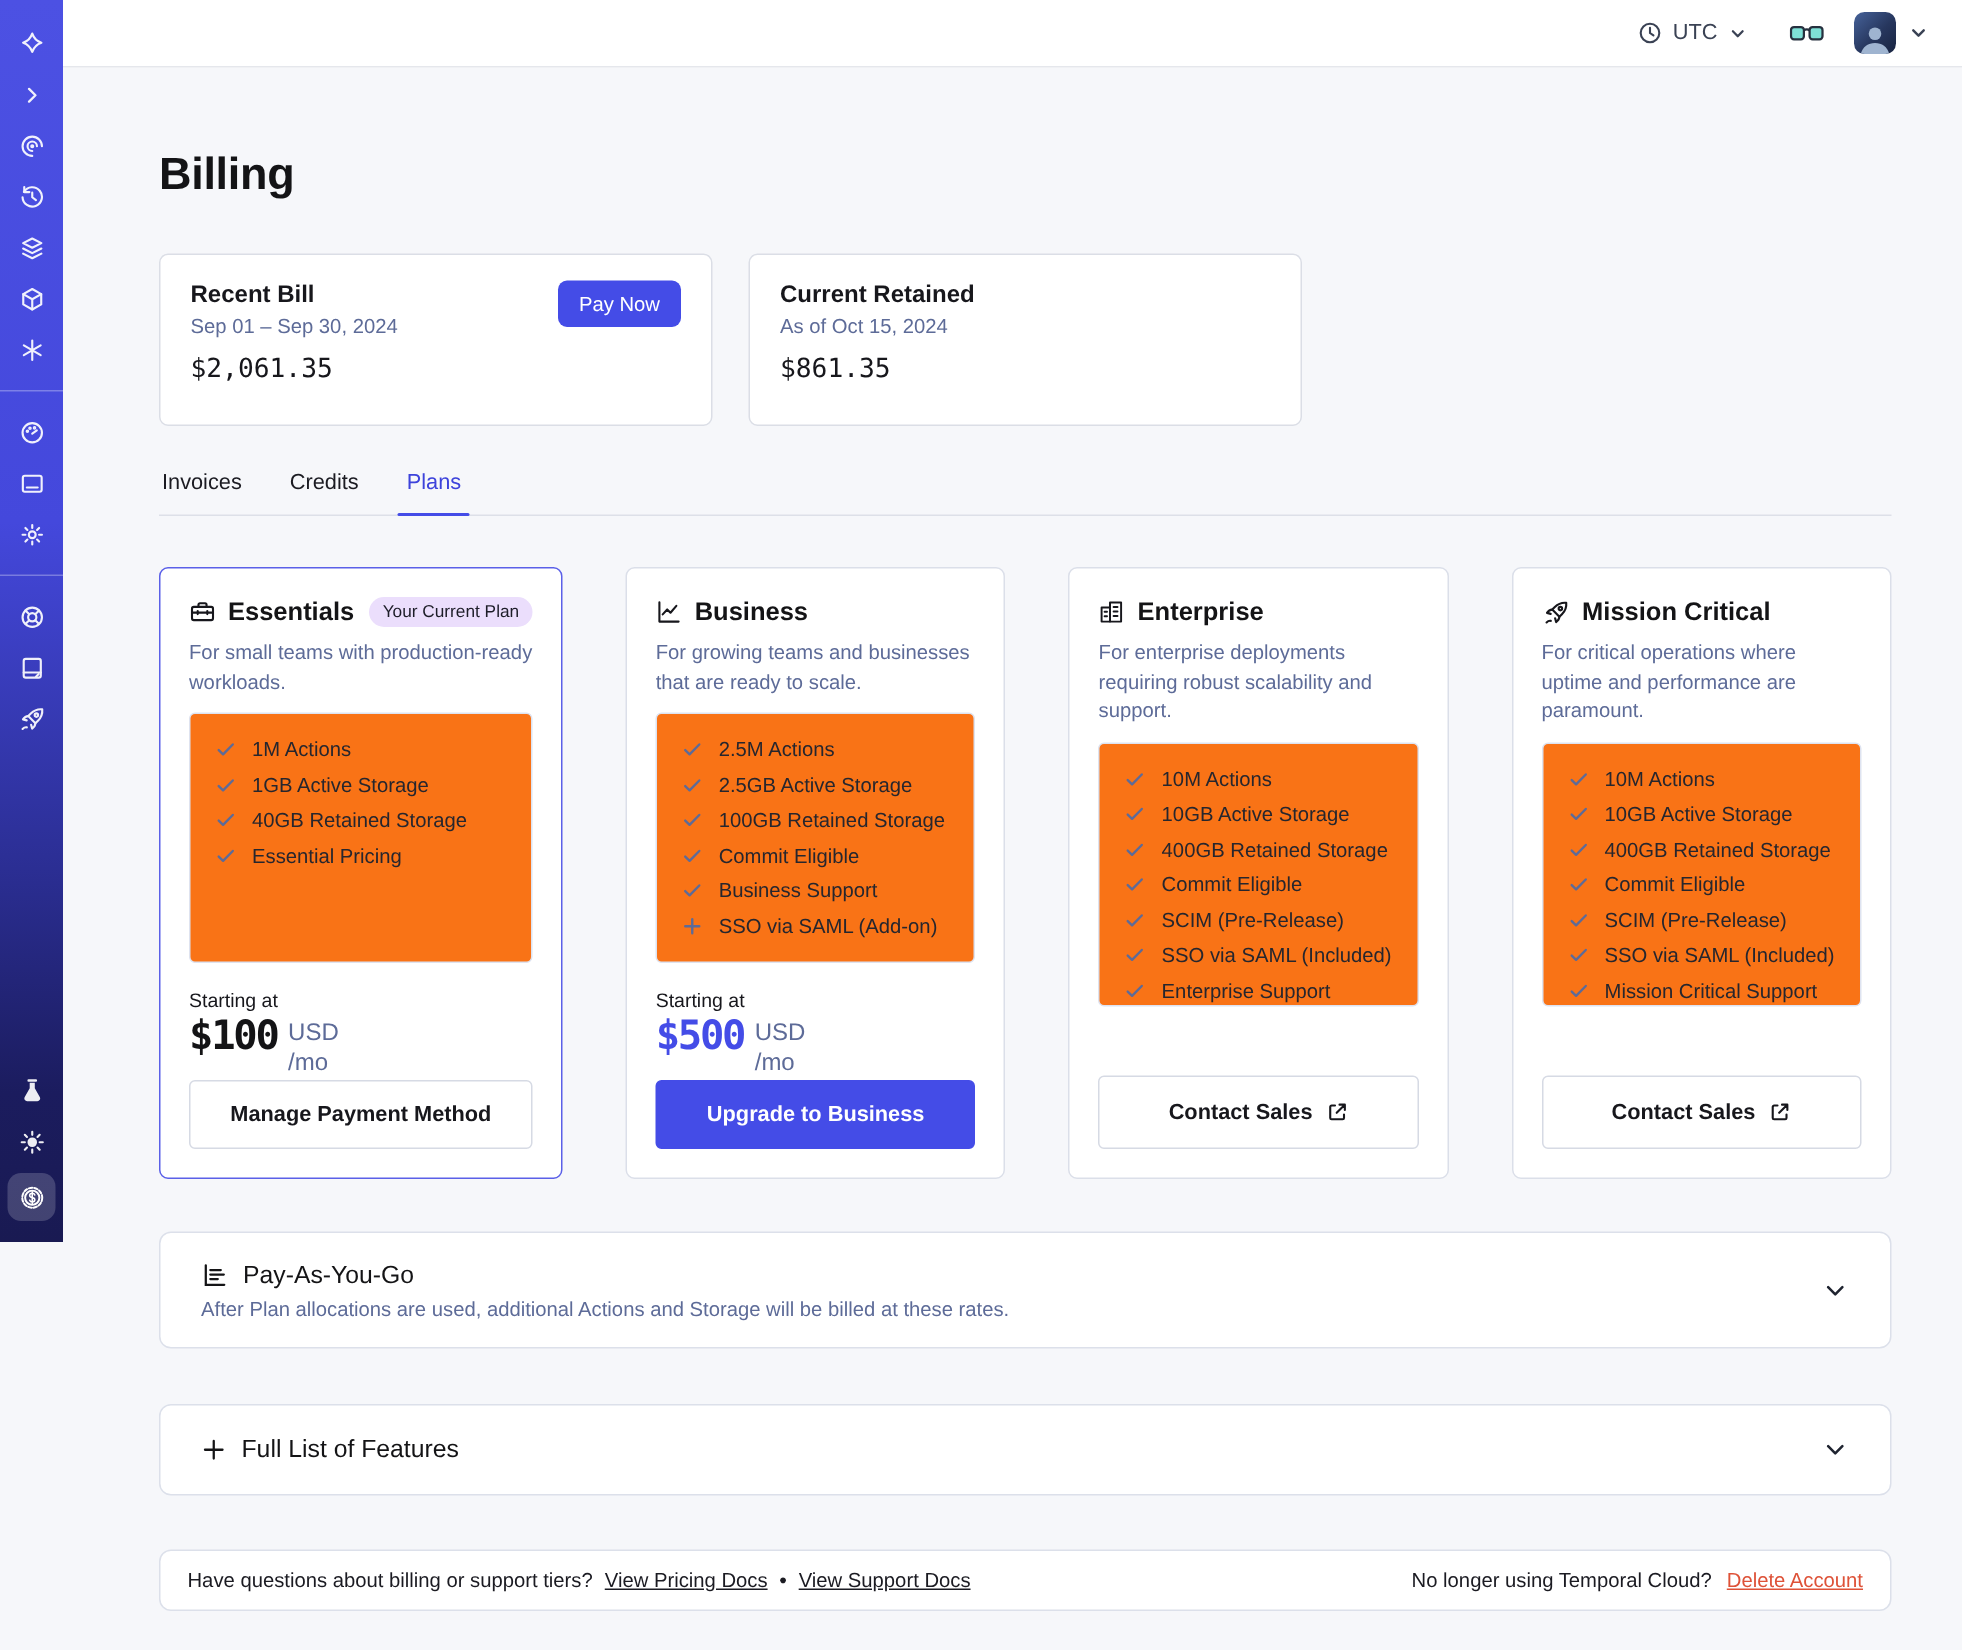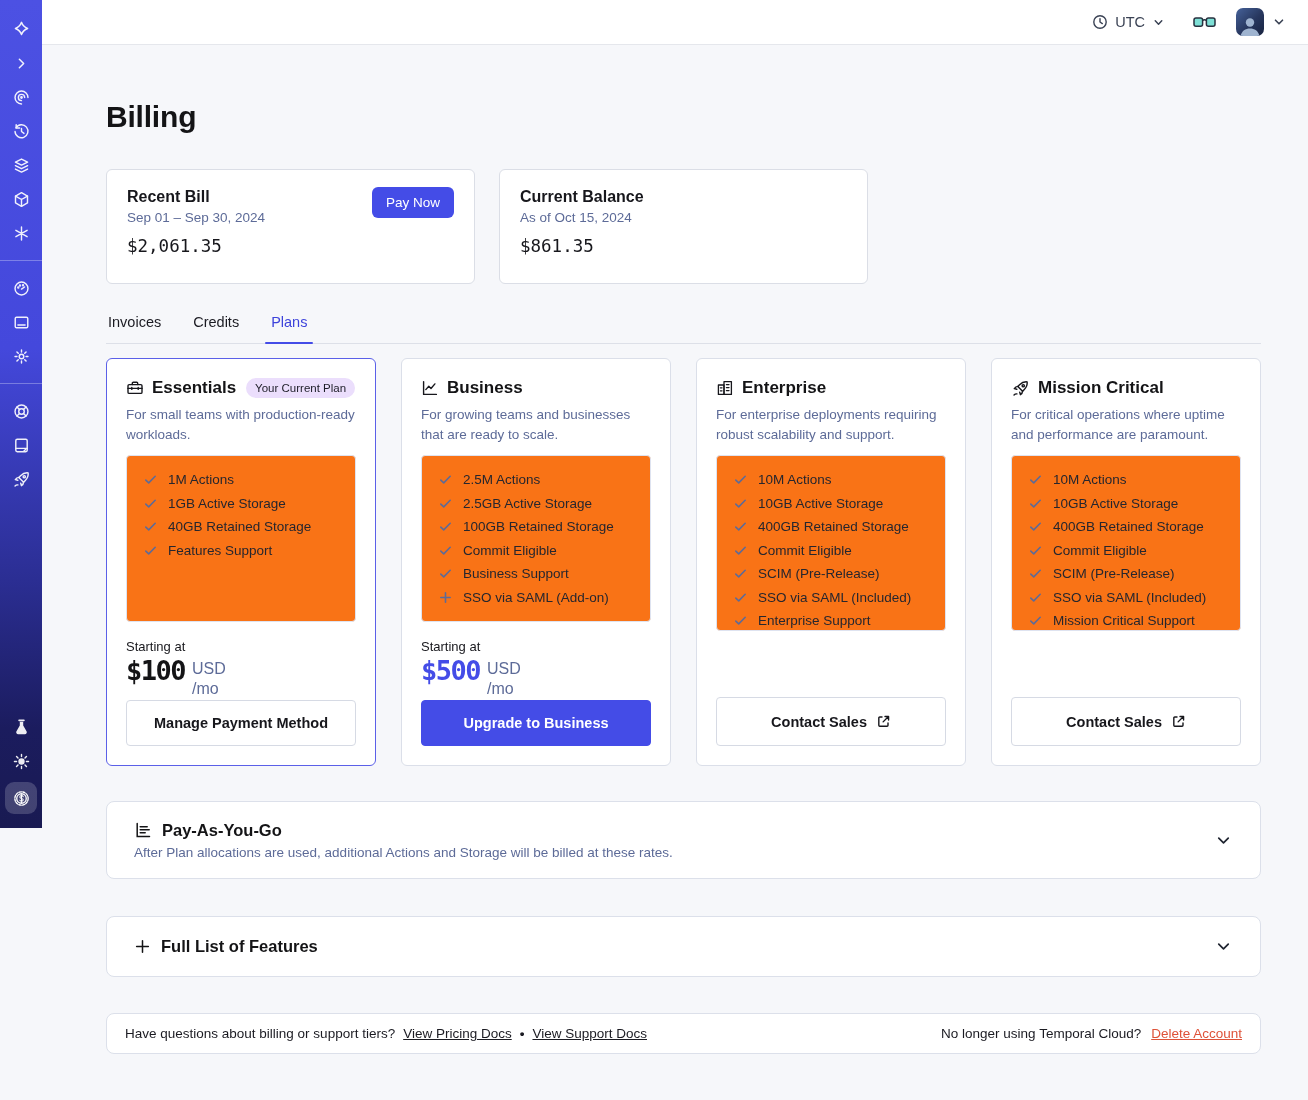--- a/index.html
+++ b/index.html
@@ -65,21 +65,21 @@
     background:#444CE7; color:#fff; border:none; border-radius:6px;
     font-size:13.5px; font-weight:500; padding:8px 14px; cursor:pointer;
     font-family: "Liberation Sans", sans-serif;
   }
   
   .tabs { display:flex; gap:28px; margin-top:26px; border-bottom:1px solid #DDE0E8; }
   .tab { font-size:14.5px; font-weight:500; color:#1B1B22; padding:4px 2px 13px; cursor:pointer; position:relative; }
   .tab.active { color:#3D43DB; }
   .tab.active::after { content:""; position:absolute; left:-4px; right:-4px; bottom:-1px; height:2.5px; background:#444CE7; border-radius:2px; }
   
-  .plans-grid { display:grid; grid-template-columns: repeat(4, 1fr); gap:25px; margin-top:14px; }
+  .plans-grid { display:grid; grid-template-columns: repeat(4, 1fr); gap:42px; margin-top:34px; }
   .plan-card {
     background:#fff; border:1px solid #DBDFE9; border-radius:6px;
     padding:19px; height:408px; display:flex; flex-direction:column;
   }
   .plan-card.current { border-color:#5B60E8; }
   .plan-head { display:flex; align-items:center; gap:8px; }
   .plan-head svg { color:#17171C; flex:none; }
   .plan-name { font-size:17px; font-weight:700; color:#141416; white-space:nowrap; }
   .plan-badge { background:#EBDEFC; color:#1D1D28; font-size:11.5px; font-weight:500; padding:4px 9px; border-radius:11px; white-space:nowrap; margin-left:2px; }
   .plan-desc { font-size:13.5px; color:#5D6B98; line-height:1.45; margin-top:7px; min-height:39px; }
@@ -103,21 +103,21 @@
   }
   .plan-btn.outline { background:#fff; border:1px solid #D6DAE4; color:#17171C; }
   .plan-btn.filled { background:#444CE7; border:1px solid #444CE7; color:#fff; }
   
   .accordion {
     margin-top:35px; background:#fff; border:1px solid #DCE0EA; border-radius:8px;
     display:flex; align-items:center; justify-content:space-between;
     padding:0 27px; height:78px; cursor:pointer;
   }
   .acc-left { display:flex; flex-direction:column; }
-  .acc-title-row { display:flex; align-items:center; gap:10px; font-size:16.5px; font-weight:700; color:#141416; }
+  .acc-title-row { display:flex; align-items:center; gap:10px; font-size:16.5px; font-weight:400; color:#141416; }
   .acc-sub { font-size:13.5px; color:#5D6B98; margin-top:5px; }
   .accordion.small { height:61px; margin-top:37px; }
   .chev { color:#1F2430; display:flex; }
   
   .footer-bar {
     margin-top:36px; height:41px; background:#fff; border:1px solid #DCE0EA; border-radius:8px;
     display:flex; align-items:center; justify-content:space-between;
     padding:0 18px; font-size:13.5px; color:#1B1B22;
   }
   .footer-left { display:flex; align-items:center; gap:6px; }
@@ -277,21 +277,21 @@
   <h1 class="page-title">Billing</h1>
 
   <div class="summary-row">
     <section class="sum-card">
       <div class="sum-title">Recent Bill</div>
       <div class="sum-sub">Sep 01 – Sep 30, 2024</div>
       <div class="sum-amount">$2,061.35</div>
       <button class="paynow-btn">Pay Now</button>
     </section>
     <section class="sum-card">
-      <div class="sum-title">Current Balance</div>
+      <div class="sum-title">Current Retained</div>
       <div class="sum-sub">As of Oct 15, 2024</div>
       <div class="sum-amount">$861.35</div>
     </section>
   </div>
 
   <div class="tabs">
       <div class="tab">Invoices</div>
       <div class="tab">Credits</div>
       <div class="tab active">Plans</div>
     </div>
@@ -333,21 +333,21 @@
               </svg>
             </span>
             <span>40GB Retained Storage</span>
           </div>
           <div class="feature">
             <span style="display:flex">
               <svg width="15" height="15" viewBox="0 0 16 16" fill="none" stroke="currentColor" stroke-linecap="round" stroke-linejoin="round" stroke-width="1.7">
                 <path d="M3 8.6l3.1 3L13 4.6"></path>
               </svg>
             </span>
-            <span>Features Support</span>
+            <span>Essential Pricing</span>
           </div>
         </div>
         <div class="pricing">
           <div class="starting-at">Starting at</div>
           <div class="price-row">
             <span class="price">$100</span>
             <span class="price-unit">
               <span>USD</span>
               <span>/mo</span>
             </span>

